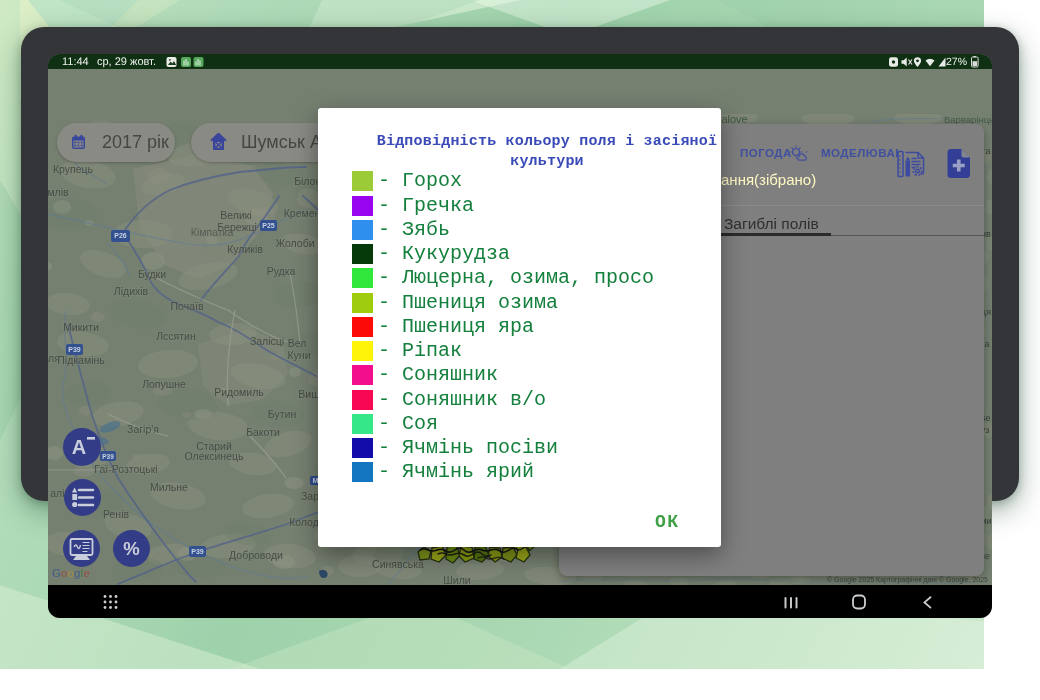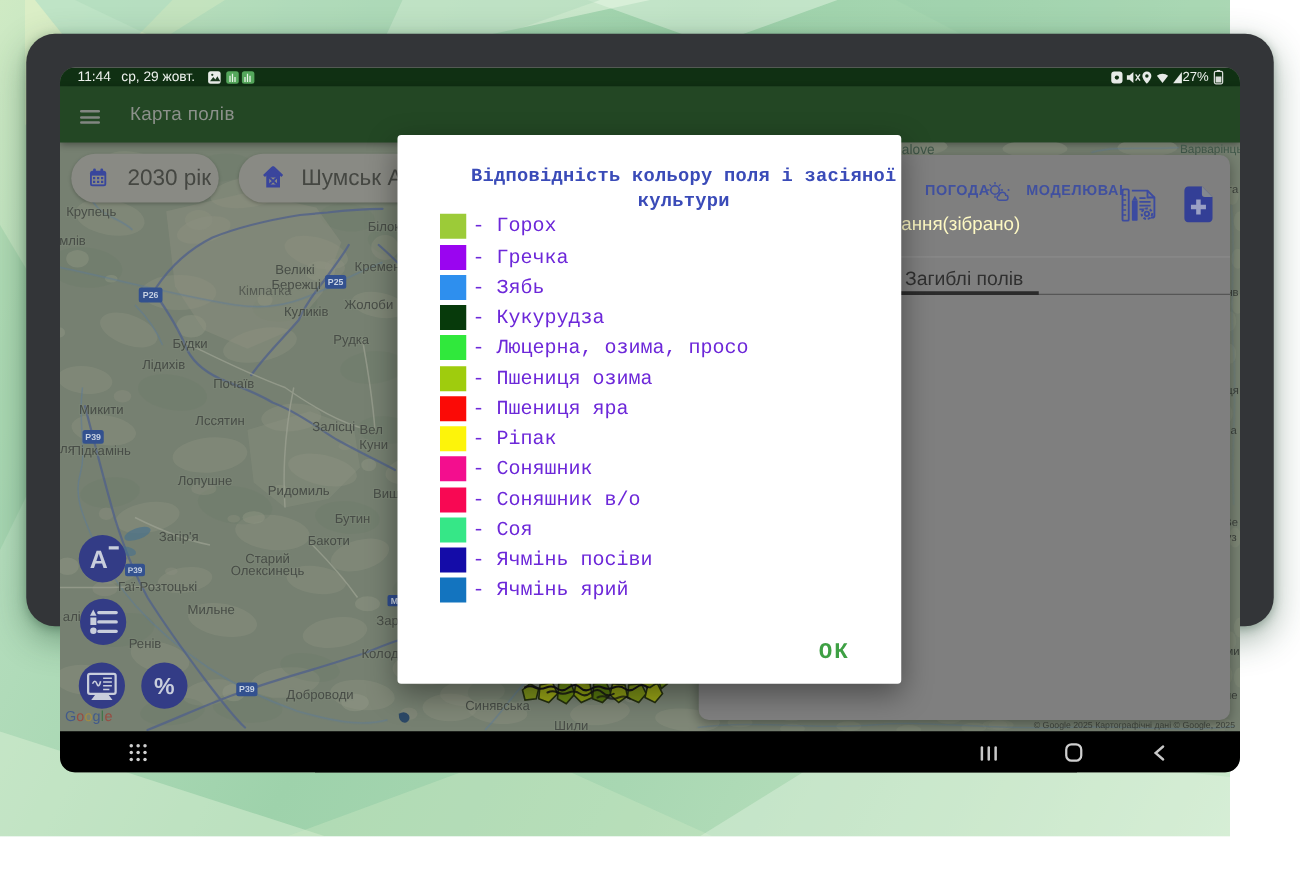--- a/index.html
+++ b/index.html
@@ -24,21 +24,21 @@
   
   #panel{left:511px;top:70px;width:425px;height:452px;background:#7f7f7f;border-radius:8px;
          box-shadow:0 3px 10px rgba(0,0,0,.35);}
   
   #modal{left:270px;top:54px;width:403px;height:439px;background:#ffffff;border-radius:3px;
          box-shadow:0 8px 24px rgba(0,0,0,.4);font-family:Liberation Mono, monospace;}
   #mtitle{position:absolute;left:56px;top:24px;width:346px;text-align:center;letter-spacing:.2px;
           color:#3a4bb8;font-weight:bold;font-size:15px;line-height:20px;}
   .row{position:absolute;left:34px;height:20px;}
   .sw{position:absolute;left:0;top:0;width:21px;height:20px;}
-  .lbl{position:absolute;left:26px;top:0;height:20px;line-height:20px;font-size:16px;color:#6d28d9;white-space:nowrap;}
+  .lbl{position:absolute;left:26px;top:0;height:20px;line-height:20px;font-size:20px;color:#15803d;white-space:nowrap;}
   #okbtn{position:absolute;left:337px;top:404px;font-size:18px;font-weight:bold;color:#3ea044;letter-spacing:1.5px;}
 </style>
 </head>
 <body>
 <div id="bg" class="abs">
   <div class="shard" style="left:20px;top:0;width:160px;height:100px;background:rgba(228,242,200,.6);clip-path:polygon(0 0,100% 0,0 100%)"></div>
   <div class="shard" style="left:28px;top:0;width:110px;height:62px;background:rgba(186,226,198,.85);clip-path:polygon(0 0,100% 0,45% 100%)"></div>
   <div class="shard" style="left:300px;top:0;width:220px;height:50px;background:rgba(226,243,221,.6);clip-path:polygon(10% 0,100% 0,0 95%)"></div>
   <div class="shard" style="left:650px;top:0;width:334px;height:140px;background:rgba(150,205,170,.28);clip-path:polygon(20% 0,100% 0,100% 100%)"></div>
     <div class="shard" style="left:470px;top:0;width:200px;height:36px;background:rgba(235,248,232,.45);clip-path:polygon(0 0,100% 0,50% 100%)"></div>
@@ -66,26 +66,20 @@
       <path d="M860.5 5.5 l3.5 5 m0 -5 l-3.5 5" stroke="#e8ebe8" stroke-width="1.1"></path>
       <path d="M869.5 3.2 a3.6 3.6 0 0 1 3.6 3.6 c0 2.6 -3.6 6.2 -3.6 6.2 s-3.6 -3.6 -3.6 -6.2 a3.6 3.6 0 0 1 3.6 -3.6 z" fill="#e8ebe8"></path>
       <circle cx="869.5" cy="6.8" r="1.4" fill="#103013"></circle>
       <path d="M877.5 6.5 a7.2 7.2 0 0 1 9 0 l-4.5 5.8 z" fill="#e8ebe8"></path>
       <path d="M890.5 12.6 h7 v-9 z" fill="#e8ebe8"></path>
       <text x="898" y="11" font-size="10.5" fill="#eef1ee">27%</text>
       <rect x="923.5" y="3" width="6.6" height="10" rx="1.2" fill="none" stroke="#d9dcd9" stroke-width="1"></rect>
       <rect x="924.5" y="7.2" width="4.6" height="4.8" fill="#d9dcd9"></rect>
       <rect x="925.6" y="2" width="2.4" height="1.2" fill="#d9dcd9"></rect>
     </svg></div>
-    <div id="abar" class="abs">
-      <div style="position:absolute;left:16px;top:19px;width:15.5px;height:2.2px;background:#818681;border-radius:1px"></div>
-      <div style="position:absolute;left:16px;top:23.5px;width:15.5px;height:2.2px;background:#818681;border-radius:1px"></div>
-      <div style="position:absolute;left:16px;top:28px;width:15.5px;height:2.2px;background:#818681;border-radius:1px"></div>
-      <div style="position:absolute;left:56px;top:14px;font-size:15px;color:#8c918b;letter-spacing:.3px">Карта полів</div>
-    </div>
     <svg id="map" class="abs" width="944" height="471" viewBox="0 0 944 471">
       <ellipse cx="40" cy="60" rx="28" ry="14" fill="#8d9181" opacity="0.42" transform="rotate(10 40 60)"></ellipse>
       <ellipse cx="150" cy="40" rx="30" ry="12" fill="#8d9181" opacity="0.42" transform="rotate(-8 150 40)"></ellipse>
       <ellipse cx="205" cy="88" rx="26" ry="12" fill="#8d9181" opacity="0.42" transform="rotate(15 205 88)"></ellipse>
       <ellipse cx="95" cy="120" rx="30" ry="14" fill="#8d9181" opacity="0.42" transform="rotate(0 95 120)"></ellipse>
       <ellipse cx="55" cy="150" rx="24" ry="12" fill="#8d9181" opacity="0.42" transform="rotate(20 55 150)"></ellipse>
       <ellipse cx="160" cy="162" rx="30" ry="13" fill="#8d9181" opacity="0.42" transform="rotate(-12 160 162)"></ellipse>
       <ellipse cx="35" cy="230" rx="26" ry="12" fill="#8d9181" opacity="0.42" transform="rotate(8 35 230)"></ellipse>
       <ellipse cx="120" cy="250" rx="30" ry="14" fill="#8d9181" opacity="0.42" transform="rotate(-5 120 250)"></ellipse>
       <ellipse cx="210" cy="262" rx="28" ry="12" fill="#8d9181" opacity="0.42" transform="rotate(12 210 262)"></ellipse>
@@ -421,21 +415,21 @@
         <rect x="2.5" y="6.5" width="10" height="7" fill="#898a84"></rect>
         <g fill="#38469c">
           <rect x="3.4" y="7.6" width="1.8" height="1.8"></rect>
             <rect x="6.6" y="7.6" width="1.8" height="1.8"></rect>
             <rect x="9.8" y="7.6" width="1.8" height="1.8"></rect>
           <rect x="3.4" y="10.6" width="1.8" height="1.8"></rect>
             <rect x="6.6" y="10.6" width="1.8" height="1.8"></rect>
             <rect x="9.8" y="10.6" width="1.8" height="1.8"></rect>
         </g>
       </svg>
-      <span style="position:absolute;left:45px;top:9px;font-size:18px;color:#454742">2030 рік</span>
+      <span style="position:absolute;left:45px;top:9px;font-size:18px;color:#454742">2017 рік</span>
     </div>
     <div class="chip" style="left:143px;top:69px;width:210px;">
       <svg style="position:absolute;left:19px;top:10px" width="17" height="18" viewBox="0 0 17 18">
         <path d="M3 6.2 L8.5 1.2 L14 6.2 L14 17 L3 17 z" fill="#3a459c"></path>
         <path d="M1.2 7.8 L8.5 0.8 L15.8 7.8" fill="none" stroke="#3a459c" stroke-width="2.2" stroke-linejoin="round"></path>
         <rect x="4.6" y="8.2" width="7.8" height="7.2" fill="#898a84"></rect>
         <path d="M4.6 8.2 l7.8 7.2 m0 -7.2 l-7.8 7.2" stroke="#3a459c" stroke-width="1.5"></path>
         <rect x="4.6" y="8.2" width="7.8" height="7.2" fill="none" stroke="#3a459c" stroke-width="1.6"></rect>
       </svg>
       <span style="position:absolute;left:50px;top:9px;font-size:18px;color:#454742">Шумськ Агро</span>

